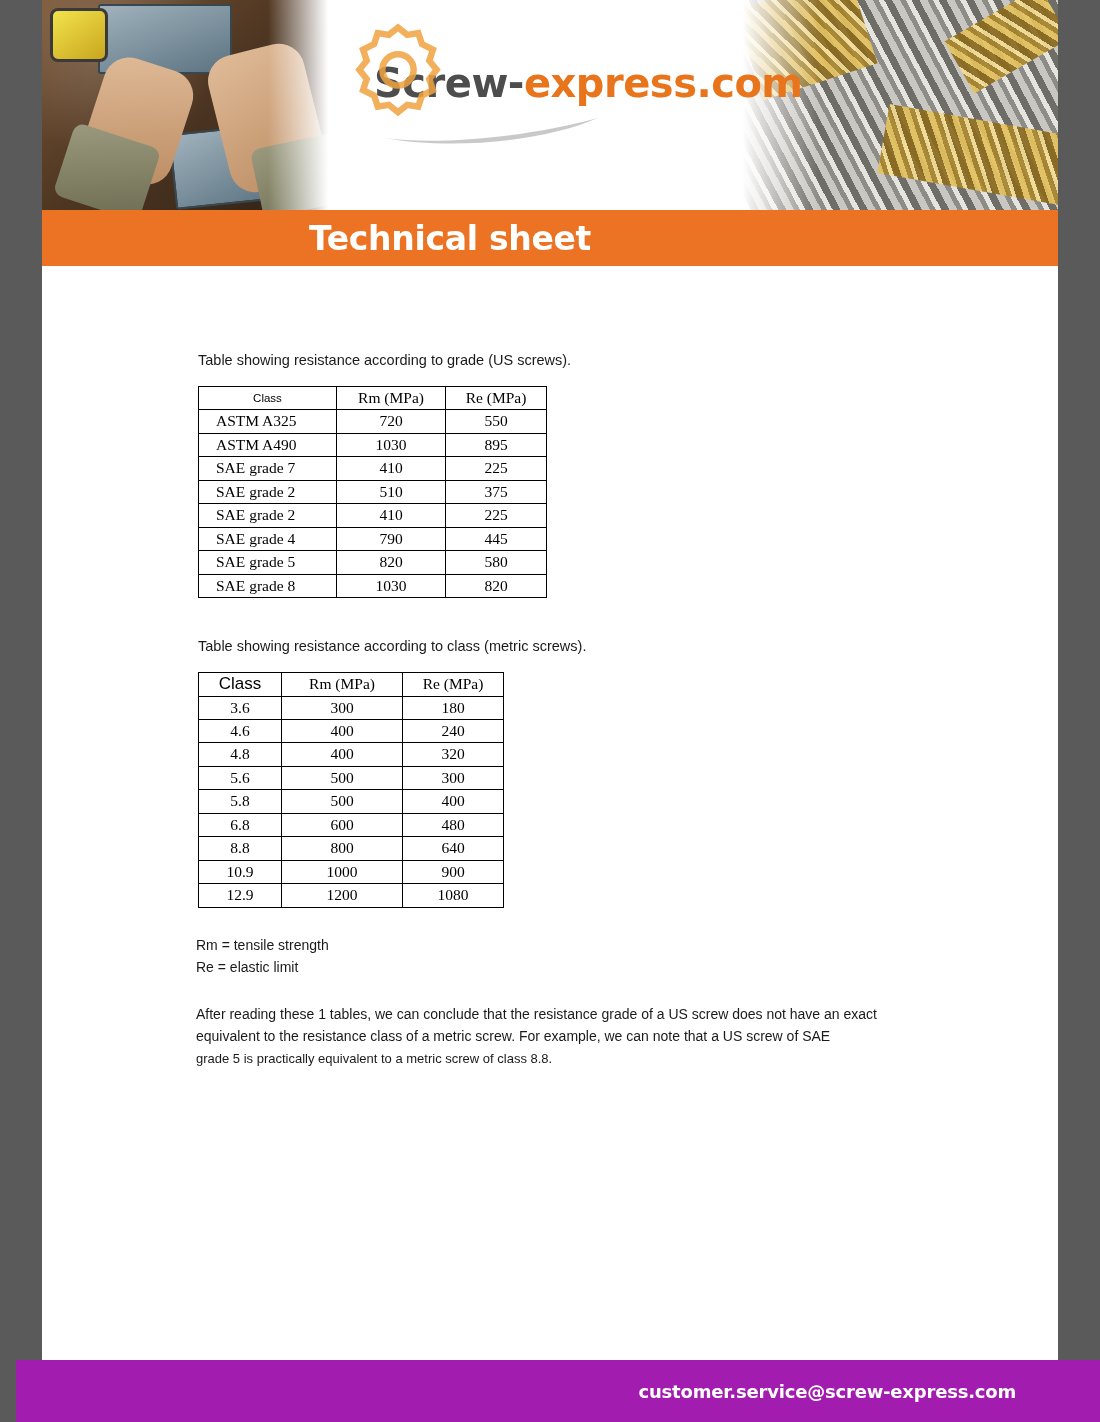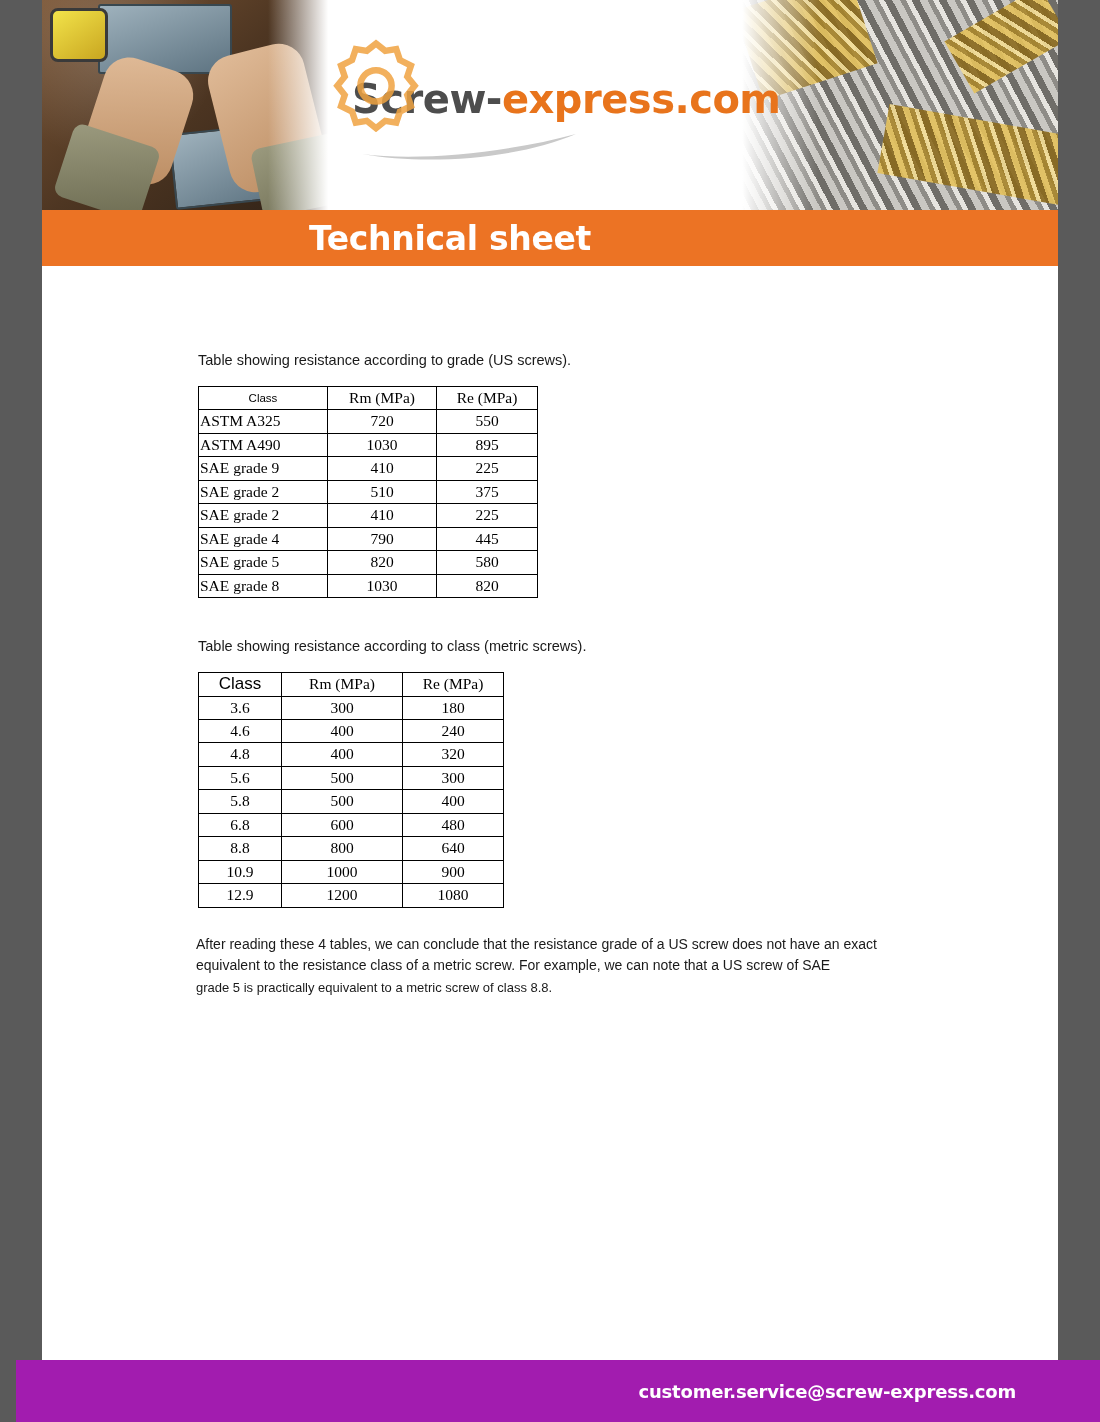--- a/index.html
+++ b/index.html
@@ -123,25 +123,24 @@
   .sg3 { left: 220px; top: 10px; width: 110px; height: 60px; transform: rotate(-30deg); }
   .screwleft-fade {
     position: absolute;
     left: 0; top: 0;
     width: 86px; height: 210px;
     background: linear-gradient(270deg, rgba(255,255,255,0), #ffffff 88%);
   }
 
   .logo-wrap {
     position: absolute;
-    left: 310px;
+    left: 332px;
     top: 60px;
     width: 400px;
     height: 110px;
-    margin-top: 16px;
   }
   .logo-text {
     font-family: "DejaVu Sans", sans-serif;
     font-size: 40px;
     font-weight: 700;
     color: #4d4d4d;
     letter-spacing: -0.5px;
     white-space: nowrap;
   }
   .logo-text .accent { color: #e8741c; }
@@ -208,21 +207,21 @@
     padding: 1px 8px;
     font-weight: normal;
     line-height: 1.32;
   }
   table.data thead th { font-size: 15.5px; border-radius: 6px; }
   table.us { margin-left: 2px; }
   table.us thead th.c0 {
     font-family: "Liberation Sans", sans-serif;
     font-size: 11.5px;
   }
-  table.us td.c0 { text-align: left; padding-left: 1px; }
+  table.us td.c0 { text-align: left; padding-left: 17px; }
   table.us td.c0, table.us th.c0 { width: 112px; }
   table.us td.c1, table.us th.c1 { width: 92px; }
   table.us td.c2, table.us th.c2 { width: 84px; }
 
   table.metric { margin-left: 2px; }
   table.metric th.c0 {
     font-family: "Liberation Sans", sans-serif;
     font-size: 17px;
     font-weight: 400;
     padding: 0 10px;
@@ -341,21 +340,21 @@
           <td class="c0">ASTM A325</td>
           <td class="c1">720</td>
           <td class="c2">550</td>
         </tr>
         <tr>
           <td class="c0">ASTM A490</td>
           <td class="c1">1030</td>
           <td class="c2">895</td>
         </tr>
         <tr>
-          <td class="c0">SAE grade 9</td>
+          <td class="c0">SAE grade 7</td>
           <td class="c1">410</td>
           <td class="c2">225</td>
         </tr>
         <tr>
           <td class="c0">SAE grade 2</td>
           <td class="c1">510</td>
           <td class="c2">375</td>
         </tr>
         <tr>
           <td class="c0">SAE grade 2</td>
@@ -434,23 +433,27 @@
           <td class="c2">900</td>
         </tr>
         <tr>
           <td class="c0">12.9</td>
           <td class="c1">1200</td>
           <td class="c2">1080</td>
         </tr>
       </tbody>
     </table>
 
+    <div class="legend">
+      <div>Rm = tensile strength</div>
+      <div>Re = elastic limit</div>
+    </div>
 
     <div class="conclusion">
-      <span>After reading these 4 tables, we can conclude that the resistance grade of a US screw does not have an exact equivalent to the resistance class of a metric screw. For example, we can note that a US screw of SAE </span><br>
+      <span>After reading these 1 tables, we can conclude that the resistance grade of a US screw does not have an exact equivalent to the resistance class of a metric screw. For example, we can note that a US screw of SAE </span><br>
       <span class="big">grade 5 is practically equivalent to a metric screw of class 8.8.</span>
     </div>
 
   </div>
 
   <div class="footer-white-gap"></div>
   <div class="footer">
     <div class="email">customer.service@screw-express.com</div>
   </div>
 

